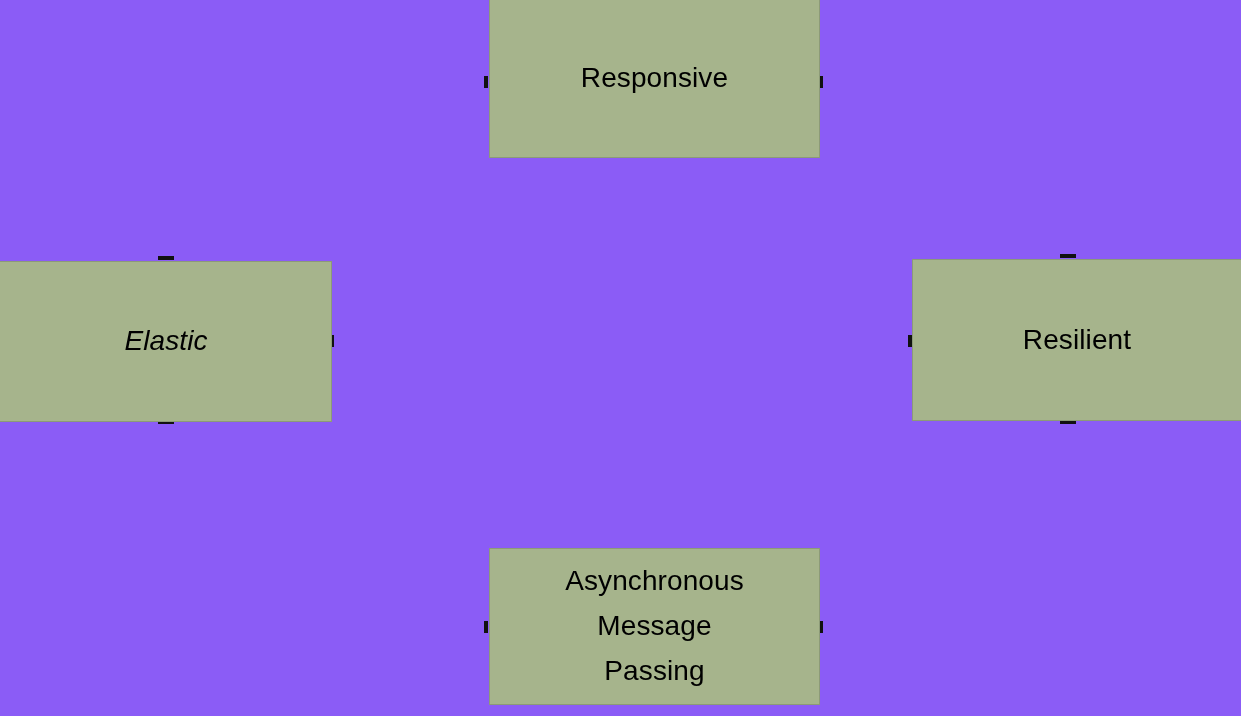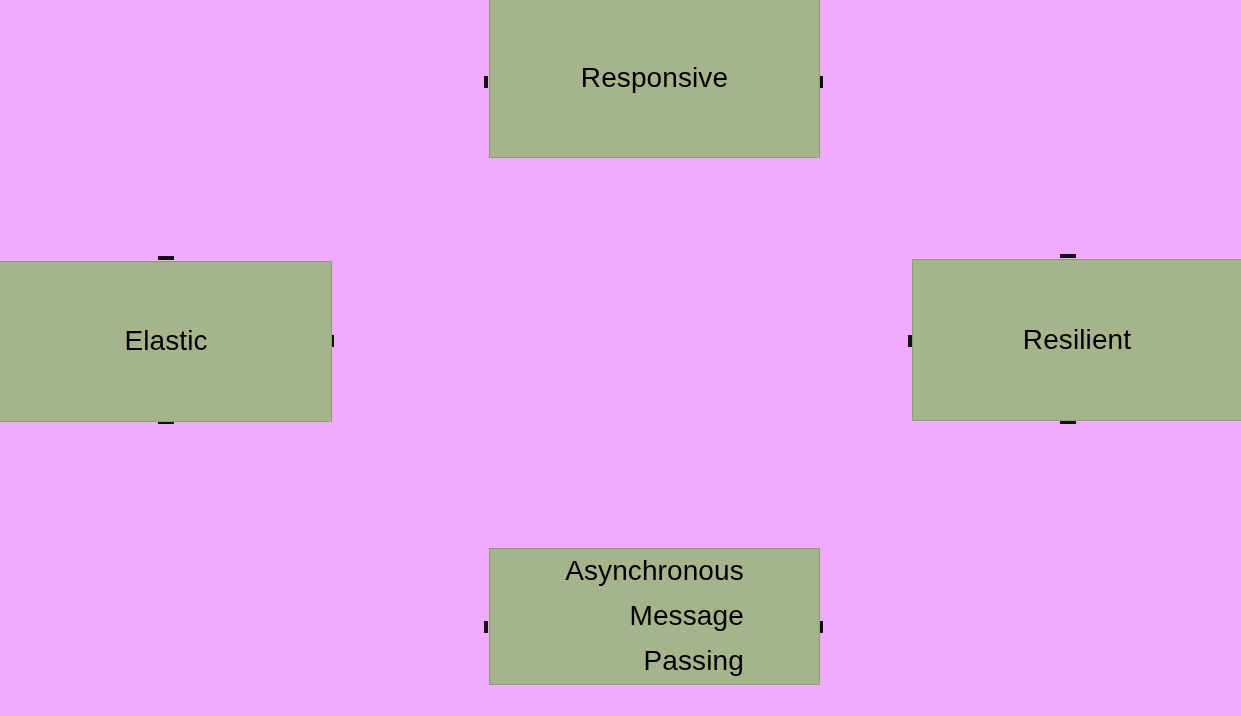--- a/index.html
+++ b/index.html
@@ -8,21 +8,21 @@
     padding: 0;
     background: #000000;
   }
   body {
     font-family: "Liberation Sans", sans-serif;
   }
   #canvas {
     position: relative;
     width: 1241px;
     height: 716px;
-    background: #f0abfc;
+    background: #8b5cf6;
     overflow: hidden;
   }
   .node {
     position: absolute;
     box-sizing: border-box;
     background: #a6b48c;
     border: 1px solid #8c9a78;
     color: #000000;
     display: flex;
     align-items: center;
@@ -46,34 +46,33 @@
     width: 331px;
     height: 172px;
   }
   #node-responsive .label { padding-top: 12px; }
   #node-elastic {
     left: -10px;
     top: 261px;
     width: 342px;
     height: 161px;
   }
-  #node-elastic .label { padding-left: 18px; }
+  #node-elastic .label { padding-left: 18px; font-style: italic; }
   #node-resilient {
     left: 912px;
     top: 259px;
     width: 340px;
     height: 162px;
   }
   #node-resilient .label { padding-right: 18px; text-align: right; }
   #node-async {
     left: 489px;
     top: 548px;
     width: 331px;
-    height: 137px;
-    text-align: right;
+    height: 157px;
   }
   .tip {
     position: absolute;
     width: 6px;
     height: 5px;
     background: #111111;
   }
   .tip.vert { width: 16px; height: 4px; }
   .tip.horz { width: 4px; height: 12px; }
 </style>

